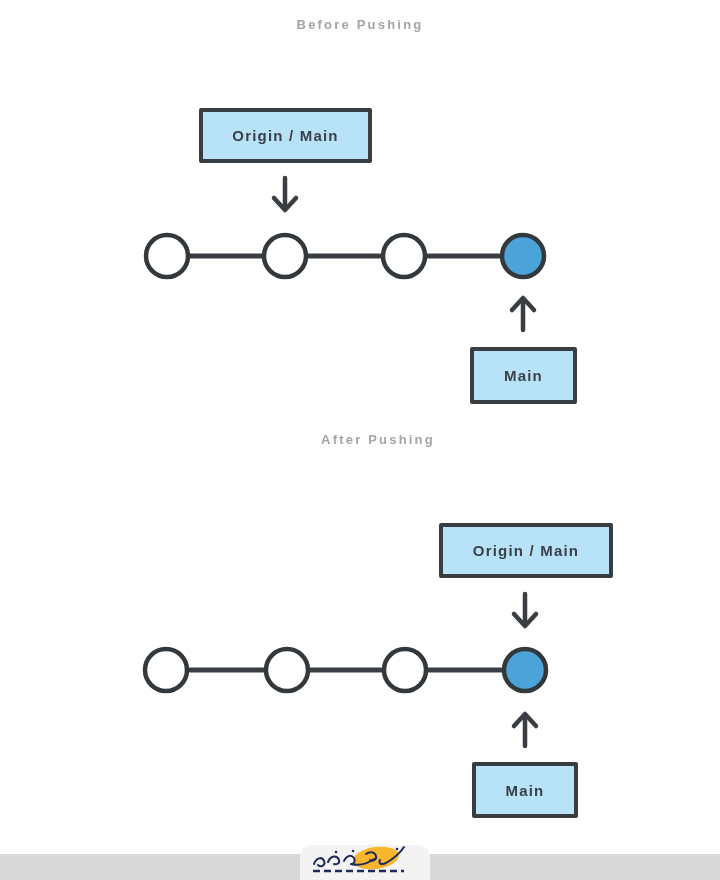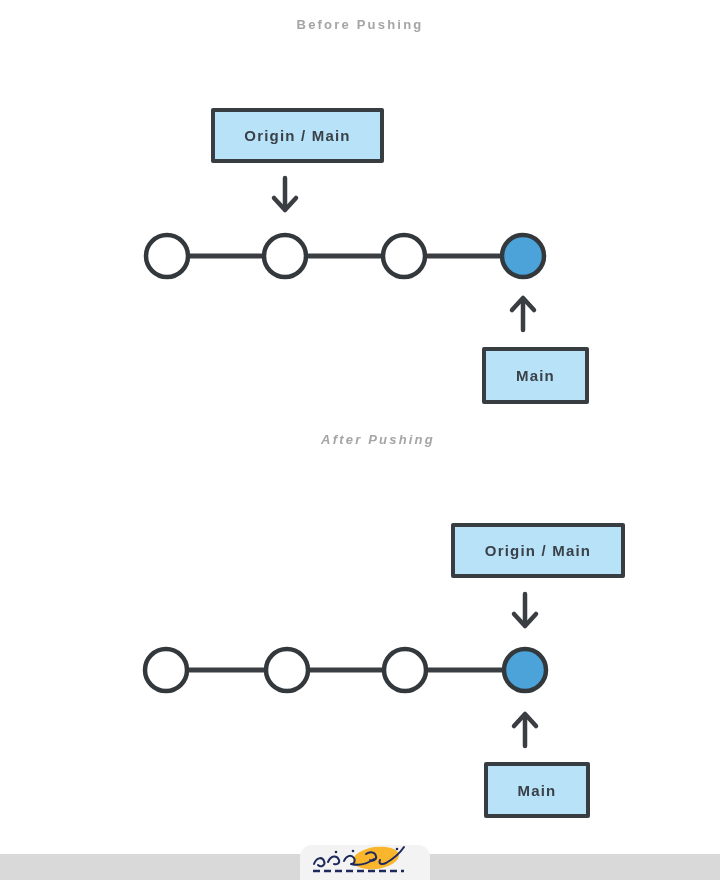--- a/index.html
+++ b/index.html
@@ -25,21 +25,20 @@
     background: #b8e2f8;
     border: 4px solid #383d42;
     border-radius: 2px;
     display: flex;
     align-items: center;
     justify-content: center;
     font-size: 15px;
     font-weight: 600;
     letter-spacing: 1.2px;
     color: #3a4149;
-    margin-left: 12px;
   }
   svg.arrow, svg.chain, svg.logo { position: absolute; display: block; }
   .bottom-strip {
     position: absolute;
     left: 0; top: 854px;
     width: 720px; height: 26px;
     background: #d9d9d9;
   }
   .watermark-tab {
     position: absolute;
@@ -83,21 +82,21 @@
   </svg>
 
   <div class="label-box" style="left:470px; top:347px; width:107px; height:57px;">
     <span>Main</span>
   </div>
 
 </div>
 
 <div>
 
-  <div class="diagram-title" style="left:258px; top:432px;font-style:italic;">After Pushing</div>
+  <div class="diagram-title" style="left:258px; top:432px;">After Pushing</div>
 
   <div class="label-box" style="left:439px; top:523px; width:174px; height:55px;">
     <span>Origin / Main</span>
   </div>
 
   <svg class="arrow" style="left:505px; top:590px;" width="40" height="44" viewBox="0 0 40 44">
     <g fill="none" stroke-width="4.5" stroke-linecap="round" stroke-linejoin="round" stroke="#3a3e42">
       <path d="M20,4 L20,35"></path>
       <path d="M9,24 L20,36 L31,24"></path>
     </g>

